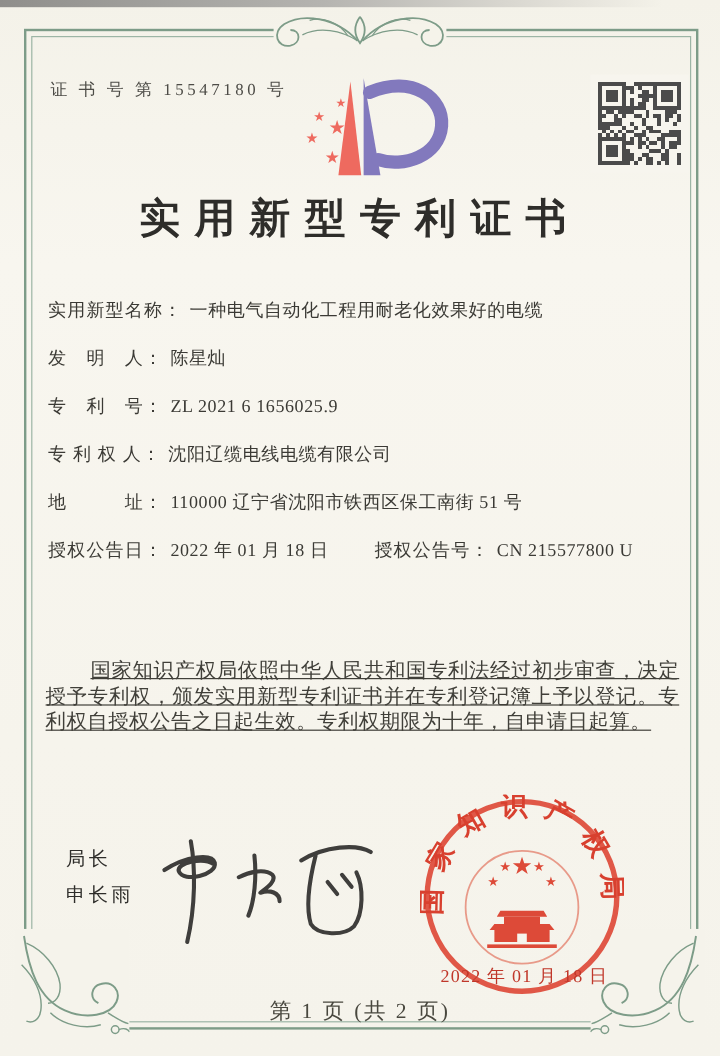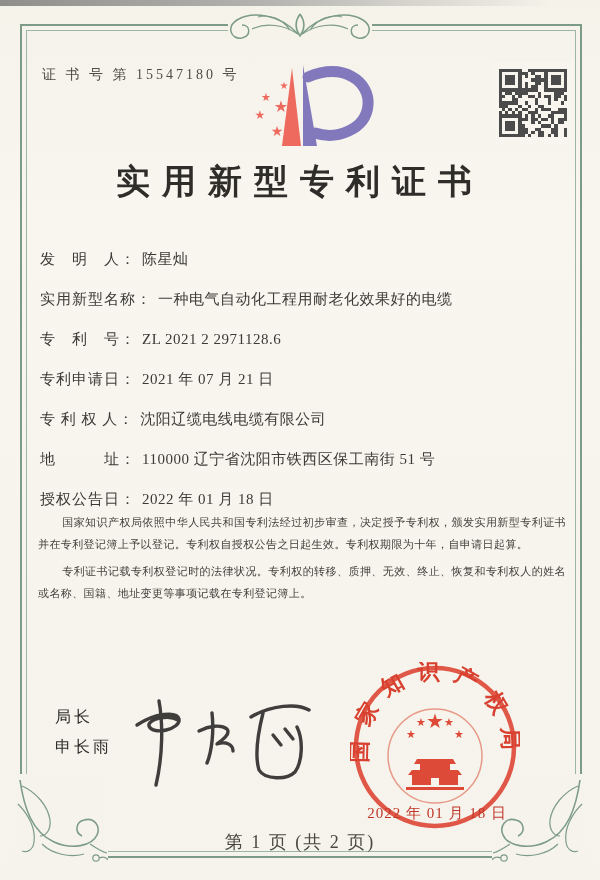--- a/index.html
+++ b/index.html
@@ -24,22 +24,22 @@
   .title{position:absolute;left:0;top:159px;width:100%;text-align:center;margin:0;
     font-size:34px;font-weight:600;letter-spacing:12px;color:#2e2d2a;}
   
   .fields{position:absolute;left:40px;right:34px;top:248px;font-size:15px;color:#3b3a35;}
   .row{position:relative;line-height:23px;margin-bottom:17px;white-space:nowrap;}
   .row:last-child{margin-bottom:0;font-family:Liberation Serif, serif;}
   .lbl{letter-spacing:1px;}
   .val{margin-left:6px;letter-spacing:.5px;}
   .grant-2{position:absolute;left:272px;top:0;}
   
-  .paras{position:absolute;left:38px;right:34px;top:512px;font-size:11px;
-    line-height:21.5px;color:#403f39;text-align:justify;letter-spacing:.4px;}
+  .paras{position:absolute;left:38px;right:34px;top:548px;font-size:17px;
+    line-height:21.5px;color:#403f39;text-align:justify;letter-spacing:.4px;text-decoration:underline;}
   .paras p{margin:0 0 6px 0;text-indent:2.2em;}
   
   .director{position:absolute;left:55px;top:702px;font-size:16px;letter-spacing:3px;color:#2e2d2a;line-height:30px;}
   .signature{position:absolute;left:125px;top:693px;}
   .signature path{stroke:#3f3e3c;fill:none;stroke-linecap:round;stroke-linejoin:round;}
   .seal{position:absolute;left:350px;top:662px;}
   .seal-date{position:absolute;left:352px;top:804px;width:170px;text-align:center;
     font-size:15px;color:#c0372a;letter-spacing:1px;z-index:5;}
   .page-info{position:absolute;left:0;top:830px;width:100%;text-align:center;
     font-size:18px;letter-spacing:2px;color:#49483f;}
@@ -270,45 +270,42 @@
           <rect x="19" y="22" width="1" height="1"></rect>
           <rect x="22" y="22" width="1" height="1"></rect>
         </g>
     </g>
   </svg>
 
   <h1 class="title">实用新型专利证书</h1>
 
   <div class="fields">
     <div class="row">
+      <span class="lbl">实用新型名称：</span><span class="val">一种电气自动化工程用耐老化效果好的电缆</span>
+    </div>
+    <div class="row">
       <span class="lbl">发　明　人：</span><span class="val">陈星灿</span>
     </div>
     <div class="row">
-      <span class="lbl">实用新型名称：</span><span class="val">一种电气自动化工程用耐老化效果好的电缆</span>
-    </div>
-    <div class="row">
-      <span class="lbl">专　利　号：</span><span class="val">ZL 2021 2 2971128.6</span>
-    </div>
-    <div class="row">
-      <span class="lbl">专利申请日：</span><span class="val">2021 年 07 月 21 日</span>
+      <span class="lbl">专　利　号：</span><span class="val">ZL 2021 6 1656025.9</span>
     </div>
     <div class="row">
       <span class="lbl">专 利 权 人：</span><span class="val">沈阳辽缆电线电缆有限公司</span>
     </div>
     <div class="row">
       <span class="lbl">地　　　址：</span><span class="val">110000 辽宁省沈阳市铁西区保工南街 51 号</span>
     </div>
     <div class="row">
       <span><span class="lbl">授权公告日：</span><span class="val">2022 年 01 月 18 日</span></span>
+      <span class="grant-2"><span class="lbl">授权公告号：</span><span class="val">CN 215577800 U</span></span>
     </div>
   </div>
 
   <div class="paras">
     <p>国家知识产权局依照中华人民共和国专利法经过初步审查，决定授予专利权，颁发实用新型专利证书并在专利登记簿上予以登记。专利权自授权公告之日起生效。专利权期限为十年，自申请日起算。</p>
-    <p>专利证书记载专利权登记时的法律状况。专利权的转移、质押、无效、终止、恢复和专利权人的姓名或名称、国籍、地址变更等事项记载在专利登记簿上。</p>
   </div>
 
   <div class="director">
     <div>局长</div>
     <div>申长雨</div>
   </div>
 
   <svg class="signature" width="200" height="100" viewBox="0 0 200 100">
     <g stroke-width="3.4">
       <path d="M12,32 C30,20 52,18 54,26 C56,36 28,43 24,33 C22,26 44,21 53,27"></path>

